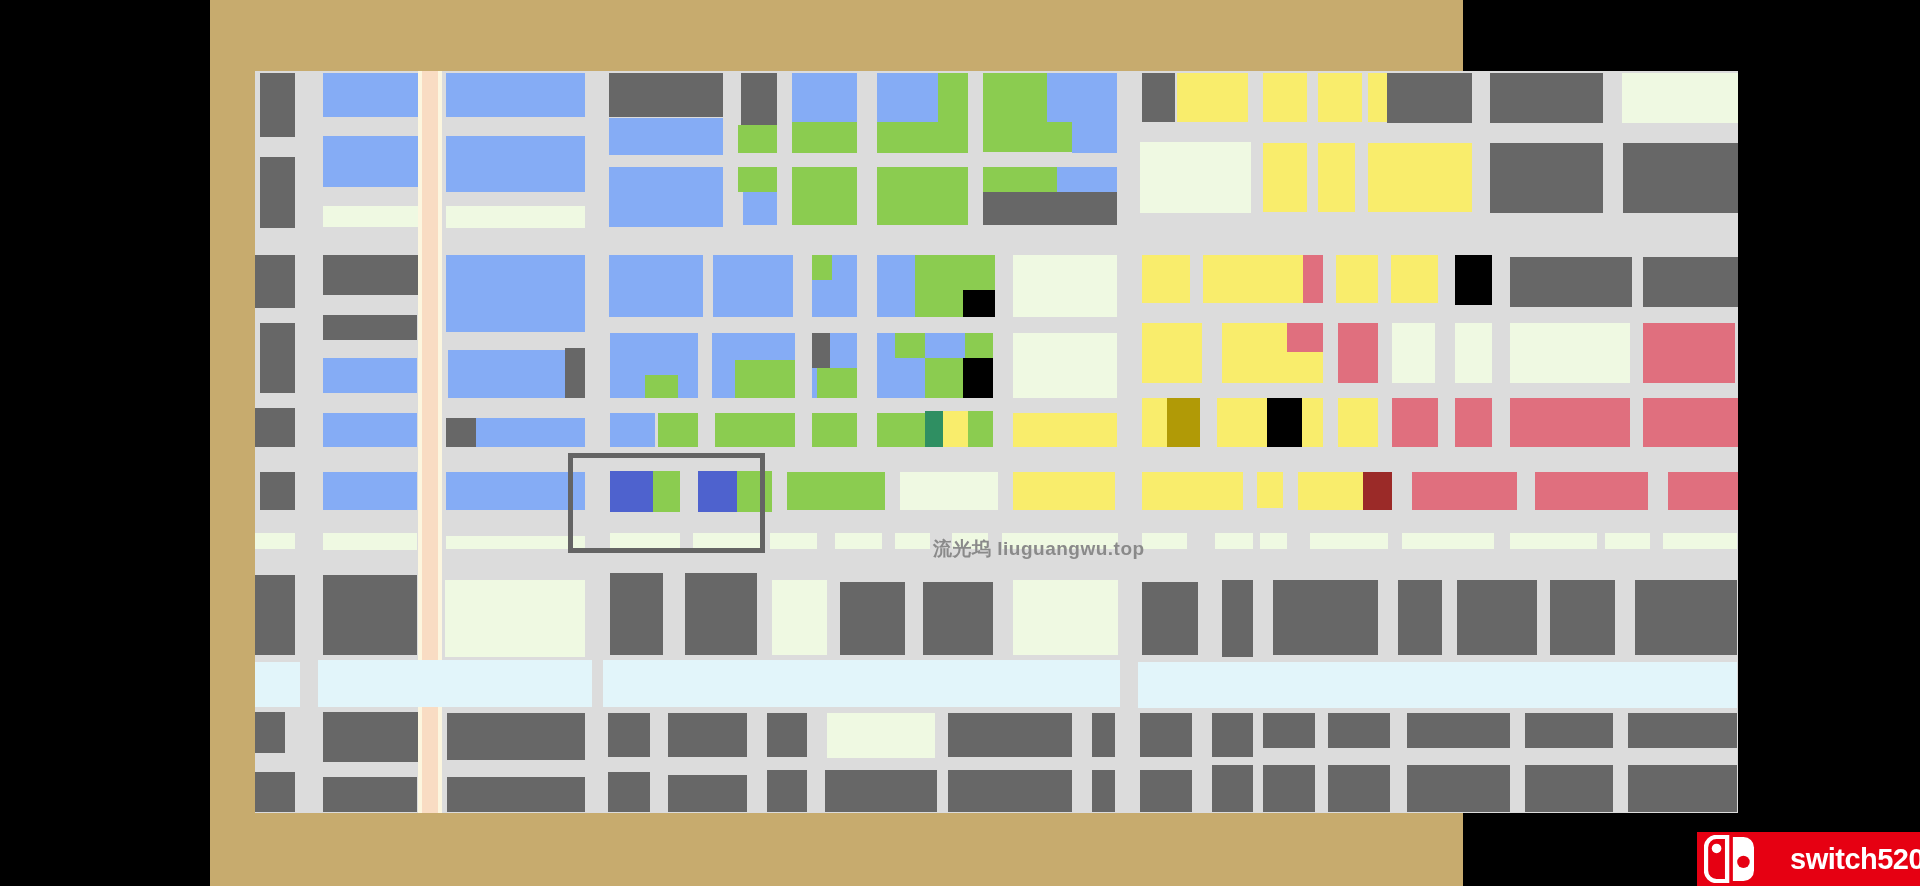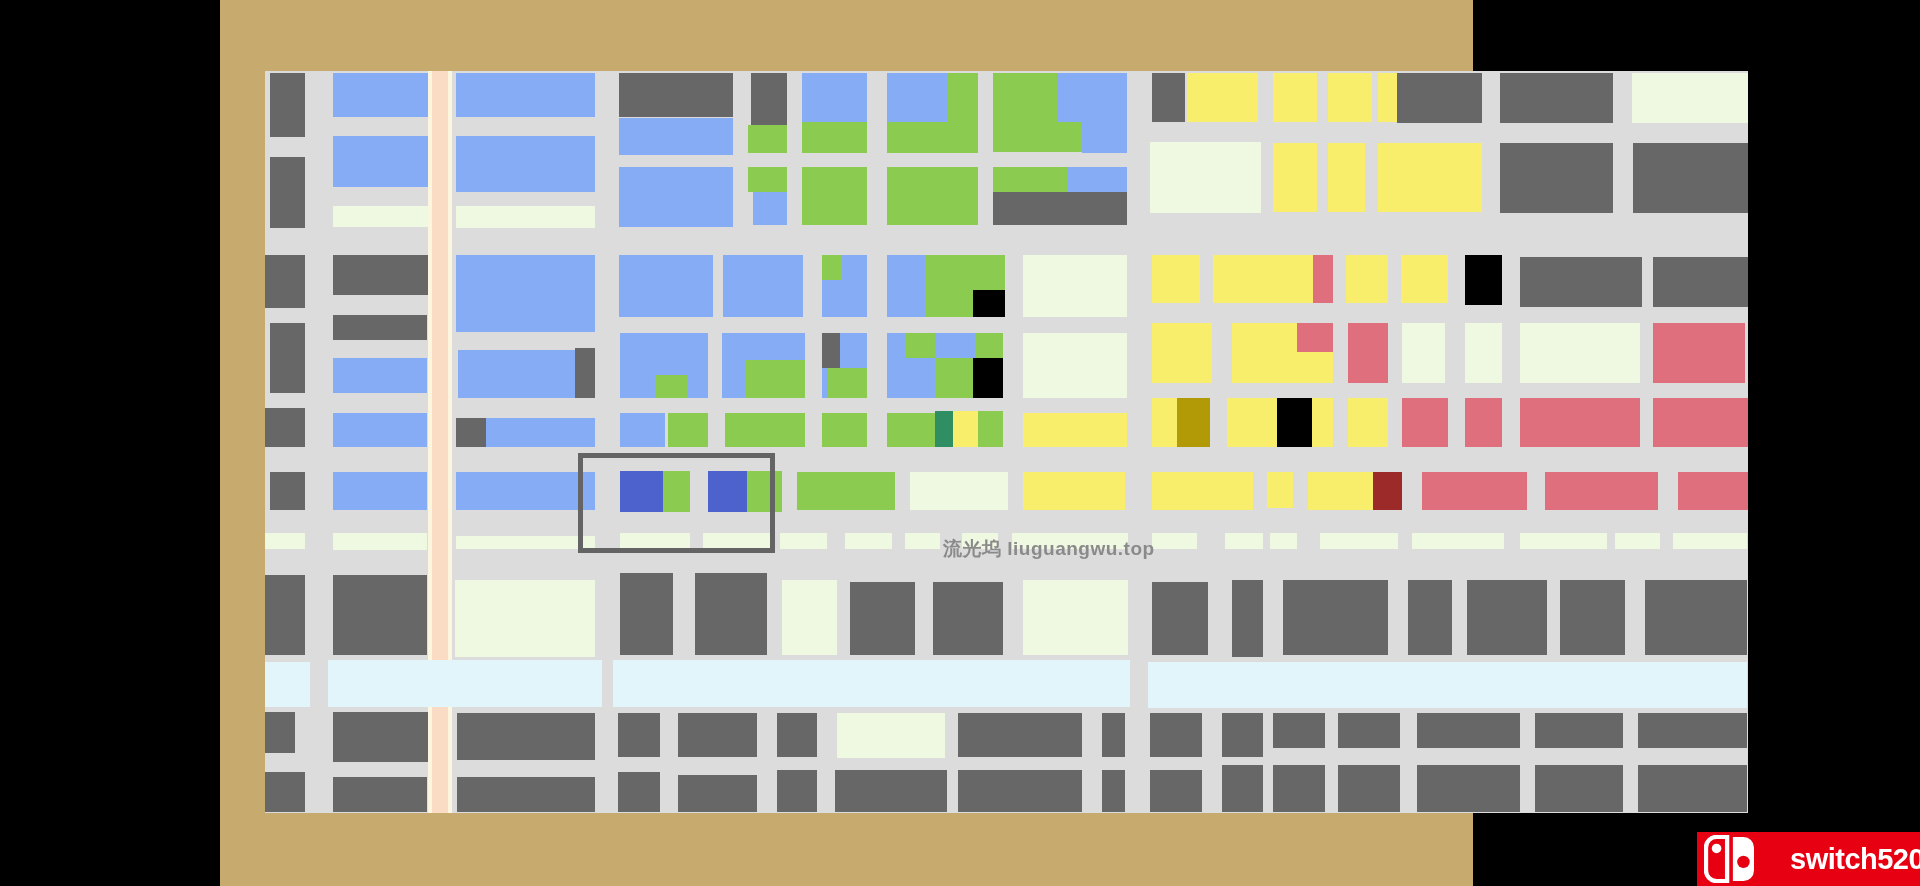--- a/index.html
+++ b/index.html
@@ -1,19 +1,19 @@
 <!DOCTYPE html>
 <html><head>
 <meta charset="utf-8">
 <style>
   html,body{margin:0;padding:0;background:#000;}
   *{box-sizing:border-box;}
   .stage{position:relative;width:1920px;height:886px;background:#000;overflow:hidden;
          font-family:"Liberation Sans",sans-serif;}
-  .frame{position:absolute;left:220px;top:0;width:1253px;height:886px;background:#C7AB6E;}
+  .frame{position:absolute;left:210px;top:0;width:1253px;height:886px;background:#C7AB6E;}
   .board{position:absolute;left:45px;top:71px;width:1483px;height:742px;background:#DCDCDC;overflow:hidden;}
   .road{position:absolute;left:163px;top:0;width:24px;height:742px;background:#FCF6DF;}
   .road-center{position:absolute;left:4px;top:0;width:16px;height:742px;background:#F9DCC3;}
   .block{position:absolute;}
   .selection{position:absolute;border:5px solid #646464;background:transparent;}
   .watermark{position:absolute;white-space:nowrap;font-weight:bold;font-size:19px;letter-spacing:0.5px;}
   .badge{position:absolute;left:1697px;top:832px;width:223px;height:54px;display:flex;
          align-items:center;padding-left:7px;z-index:10;}
   .badge-text{color:#fff;font-size:29px;font-weight:bold;letter-spacing:-0.5px;margin-left:5px;}
   .switch-logo{display:block;flex:0 0 auto;}

